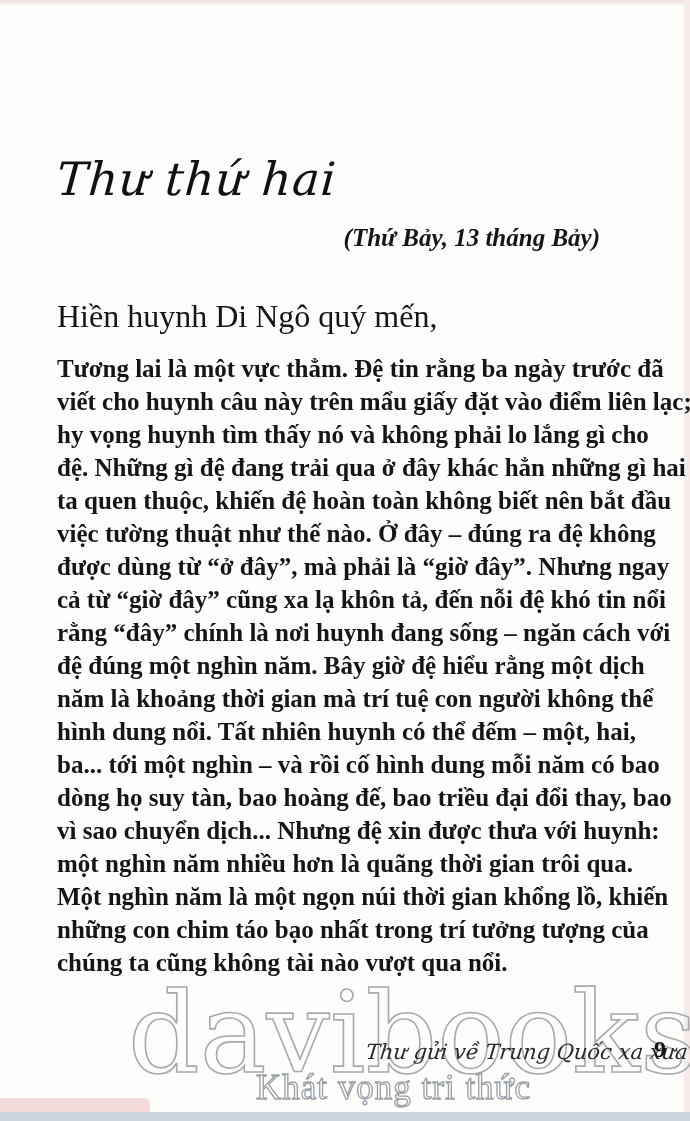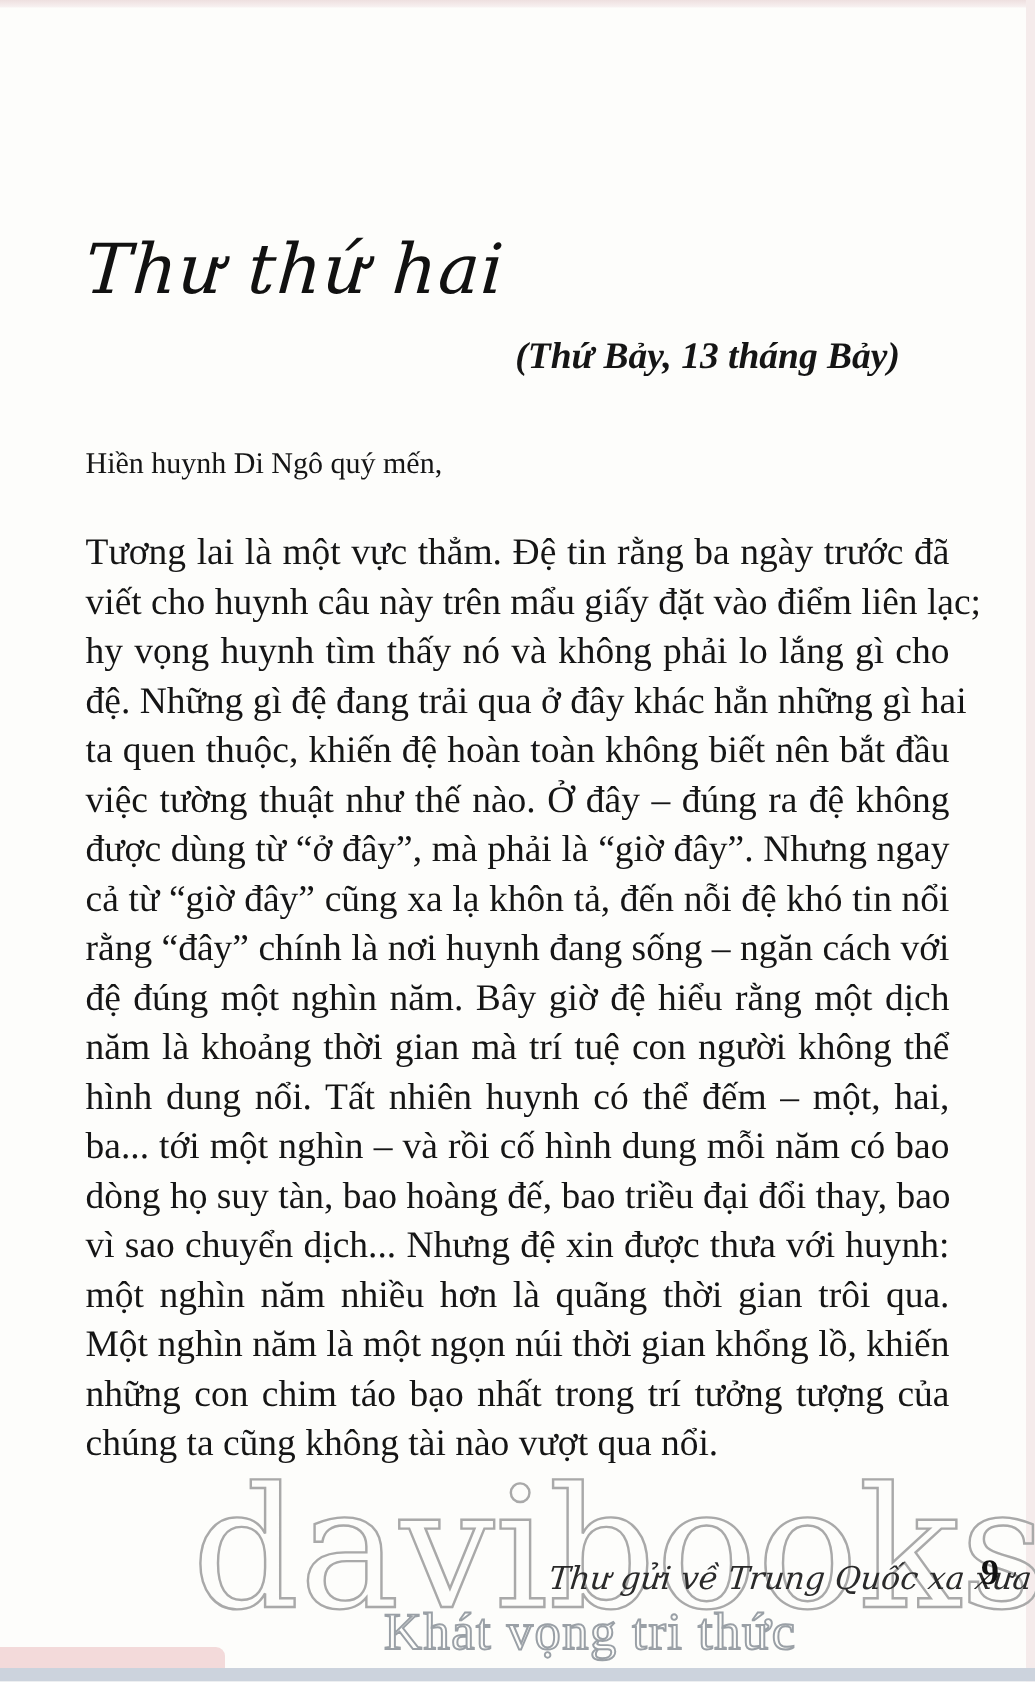--- a/index.html
+++ b/index.html
@@ -30,29 +30,29 @@
     font-family: "DejaVu Serif", serif; font-style: italic;
     font-size: 46px; letter-spacing: 1px; color: #111;
     transform: skewX(-4deg); transform-origin: left bottom;
   }
   .date-line {
     position: absolute; right: 90px; top: 224px;
     font-style: italic; font-weight: bold; font-size: 25px; color: #151515; margin-left: 27px;
   }
   .salutation {
     position: absolute; left: 57px; top: 298px;
-    font-size: 20px; color: #151515; text-align: center;
+    font-size: 32px; color: #151515; text-align: center;
   }
   .body-block {
     position: absolute; left: 57px; top: 352px; width: 576px;
   }
   .body-line {
     font-size: 25px; line-height: 33px; height: 33px;
     text-align: justify; text-align-last: justify;
-    white-space: nowrap; color: #151515;
+    white-space: nowrap; color: #151515; font-weight: bold;
   }
   .body-line:last-child { text-align-last: left; }
   .watermark-brand {
     position: absolute; left: 128px; top: 968px;
     font-family: "DejaVu Serif", serif;
     font-size: 112px; font-weight: normal; letter-spacing: 0px;
     color: rgba(255,255,255,0);
     -webkit-text-stroke: 1.6px #a9a9a9;
     z-index: 2;
   }

